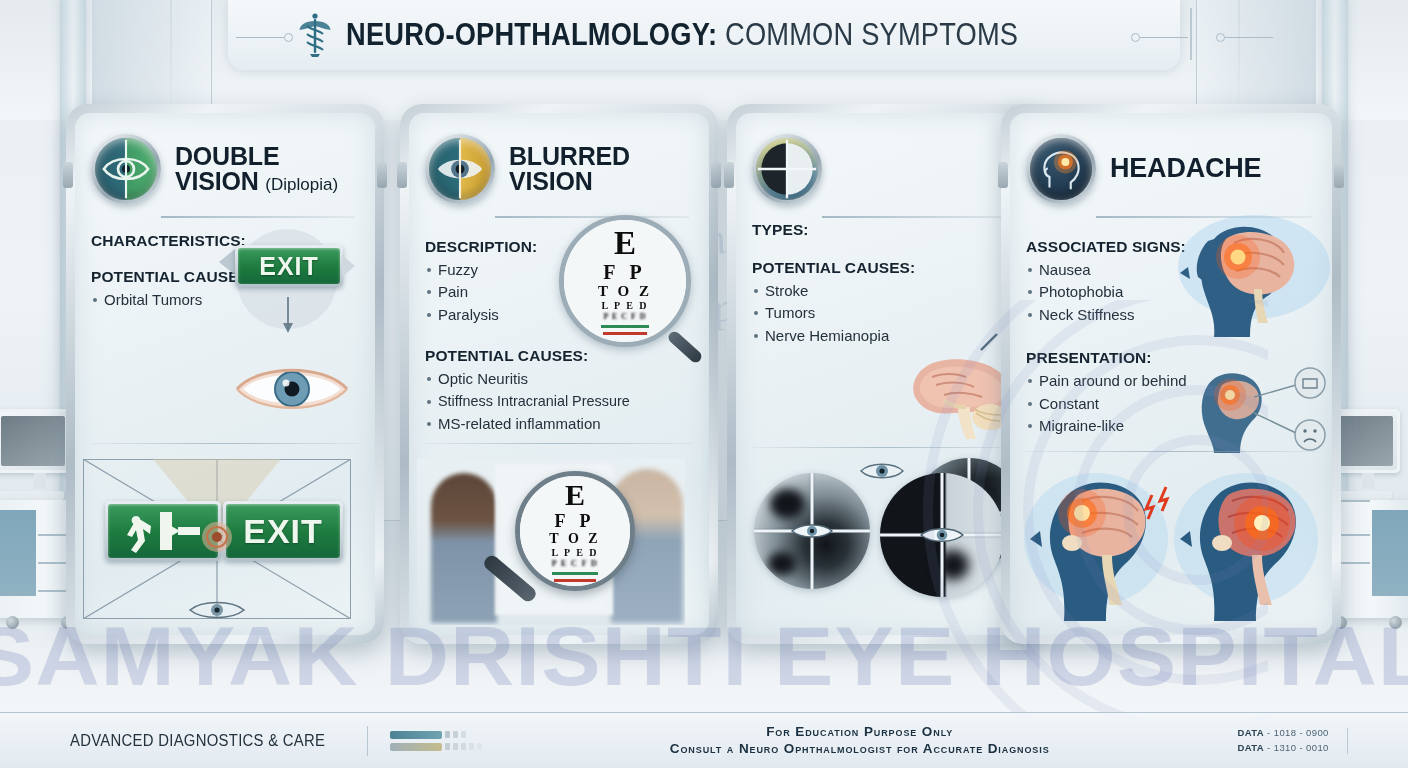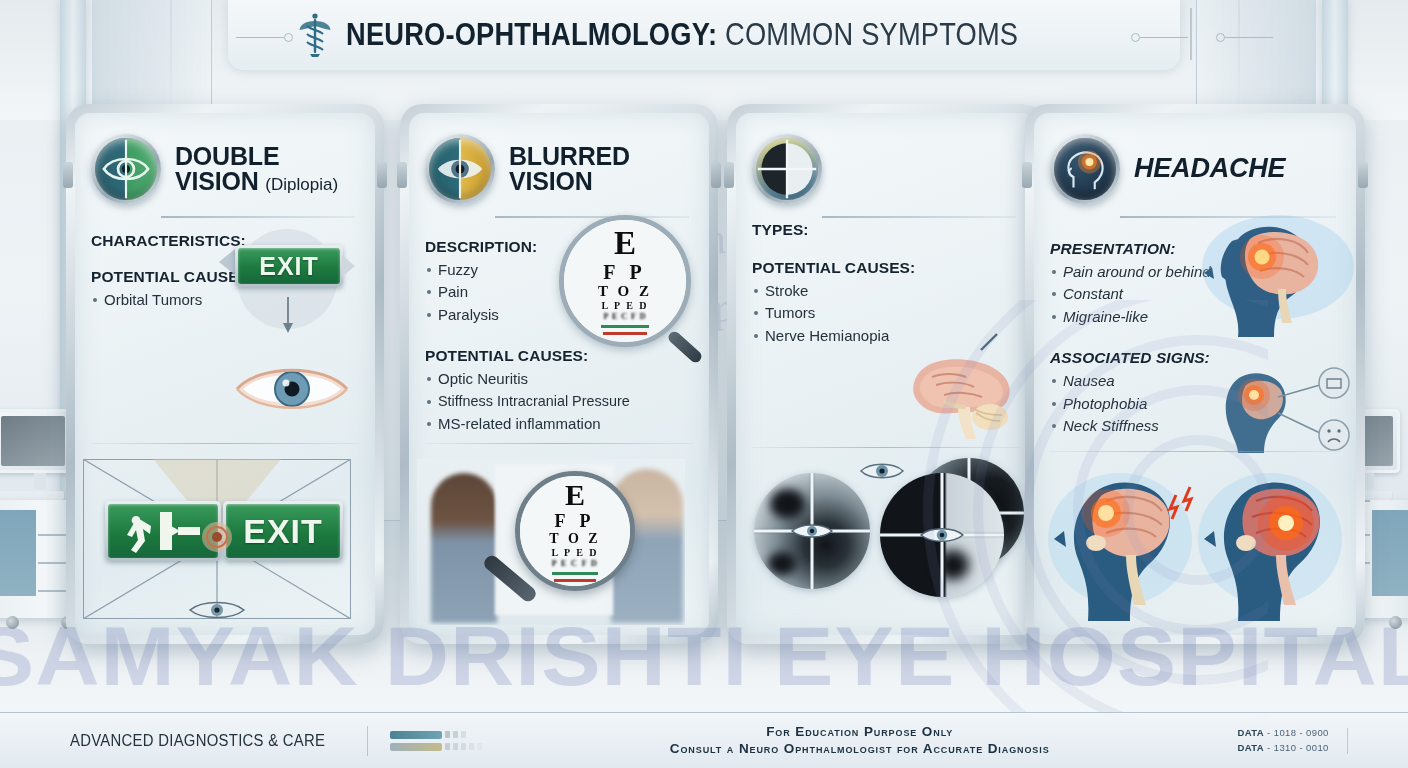--- a/index.html
+++ b/index.html
@@ -85,21 +85,21 @@
     box-shadow:0 8px 22px rgba(95,120,138,.38);
   }
   .panel-inner { position:relative; width:100%; height:100%; border-radius:15px; overflow:hidden;
     background:linear-gradient(160deg,#f4f8fa 0%,#eaf1f4 45%,#e2ecf0 75%,#eef4f6 100%);
     box-shadow:inset 0 0 24px rgba(150,175,190,.30);
     padding:18px 16px 0 16px;
   }
   .panel.p1 { left:66px; }
   .panel.p2 { left:400px; }
   .panel.p3 { left:727px; }
-  .panel.p4 { left:1025px; width:340px;font-style:italic; }
+  .panel.p4 { left:1001px; width:340px; }
   .panel:before { content:""; position:absolute; left:-3px; top:58px; width:10px; height:26px;
     border-radius:3px; background:linear-gradient(to bottom,#c9d4da,#99a8b2); }
   .panel:after { content:""; position:absolute; right:-3px; top:58px; width:10px; height:26px;
     border-radius:3px; background:linear-gradient(to bottom,#c9d4da,#99a8b2); }
 
   
   .p-head { display:flex; align-items:center; gap:14px; height:76px; }
   .badge { width:70px; height:70px; border-radius:50%; flex:0 0 auto; position:relative;
     padding:4px; background:linear-gradient(145deg,#f2f6f8,#96a6b0 60%,#d7e0e5);
     box-shadow:0 3px 7px rgba(95,120,138,.45); }
@@ -544,35 +544,35 @@
               <circle cx="40" cy="27" r="4.5" fill="#ffe9a8"></circle>
             </svg>
           </div>
         </div>
         <div class="p-title" style="font-size:27px">
           <div>HEADACHE</div>
         </div>
       </div>
       <div class="p-rule"></div>
 
+      <div class="sect" style="margin-top:20px">
+        <h4>ASSOCIATED SIGNS:</h4>
+        <ul>
+          <li>Nausea</li>
+          <li>Photophobia</li>
+          <li>Neck Stiffness</li>
+        </ul>
+      </div>
+
       <div class="sect" style="margin-top:22px">
         <h4>PRESENTATION:</h4>
         <ul>
           <li>Pain around or behind</li>
           <li>Constant</li>
           <li>Migraine-like</li>
-        </ul>
-      </div>
-
-      <div class="sect" style="margin-top:20px">
-        <h4>ASSOCIATED SIGNS:</h4>
-        <ul>
-          <li>Nausea</li>
-          <li>Photophobia</li>
-          <li>Neck Stiffness</li>
         </ul>
       </div>
 
       <svg class="art" style="left:148px;top:96px;width:178px;height:130px" viewBox="0 0 178 130">
         <ellipse cx="96" cy="58" rx="76" ry="52" fill="#8ec8ef" opacity=".30"></ellipse>
         <path d="M56 30 C44 44 40 64 46 82 C50 96 58 108 56 128 L92 128 C92 108 96 96 108 88 C130 74 134 44 116 28 C100 14 70 14 56 30 Z" fill="#2f5f84"></path>
         <path d="M56 30 C48 42 44 58 48 74 L40 68 C36 56 42 40 50 32 Z" fill="#2f5f84"></path>
         <path d="M30 58 L22 64 L32 70" fill="#2f5f84"></path>
         <path d="M68 30 C84 18 118 22 130 38 C142 54 136 74 118 82 C100 90 78 84 70 70 C62 58 60 40 68 30 Z" fill="#e8b49f"></path>
         <path d="M76 34 C92 26 118 30 126 44 M74 48 C90 40 116 44 126 56 M78 62 C94 56 114 60 122 68" stroke="#cd8971" stroke-width="2.2" fill="none"></path>

